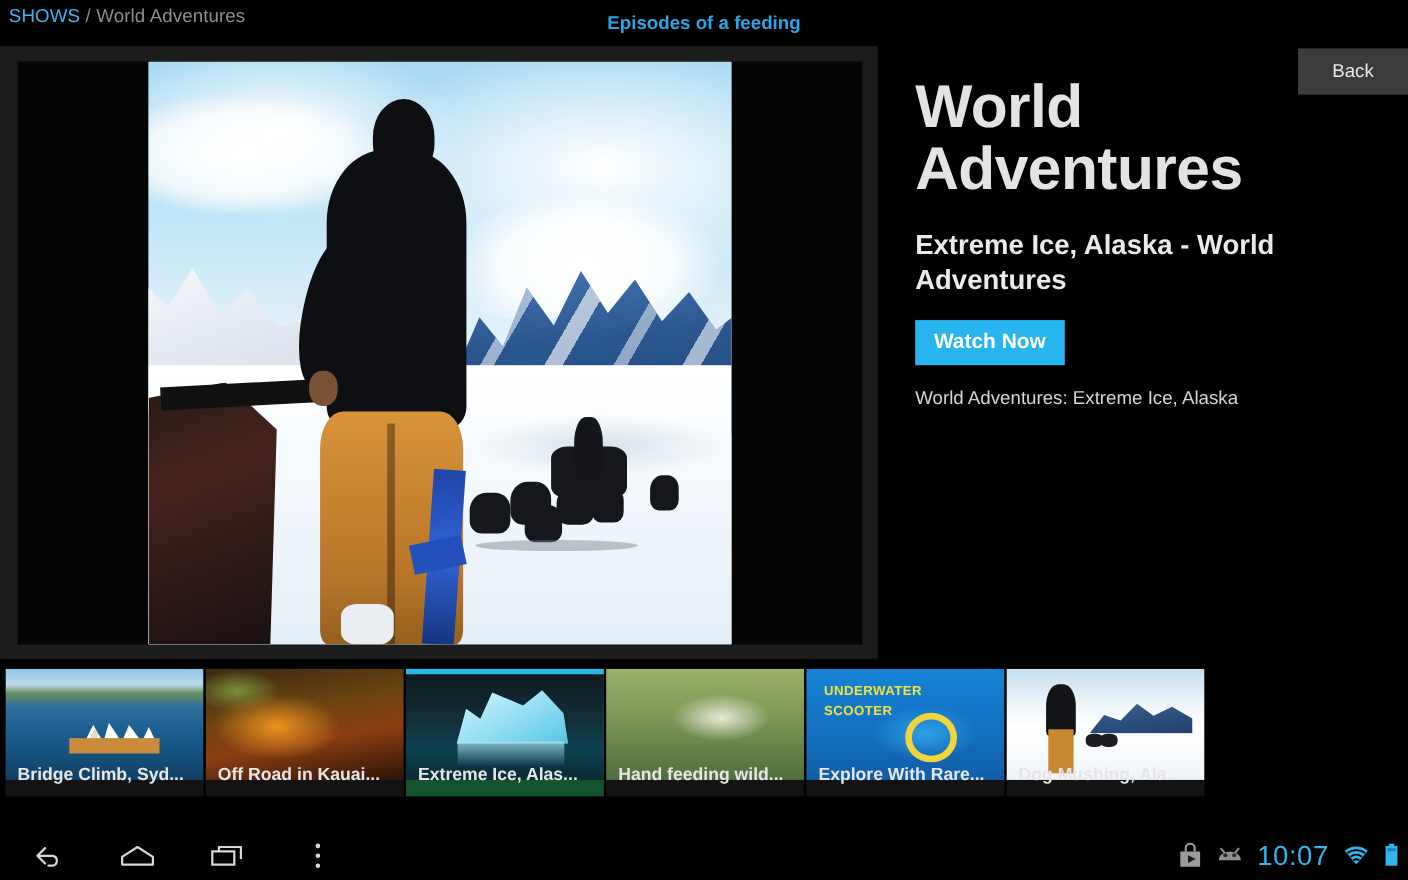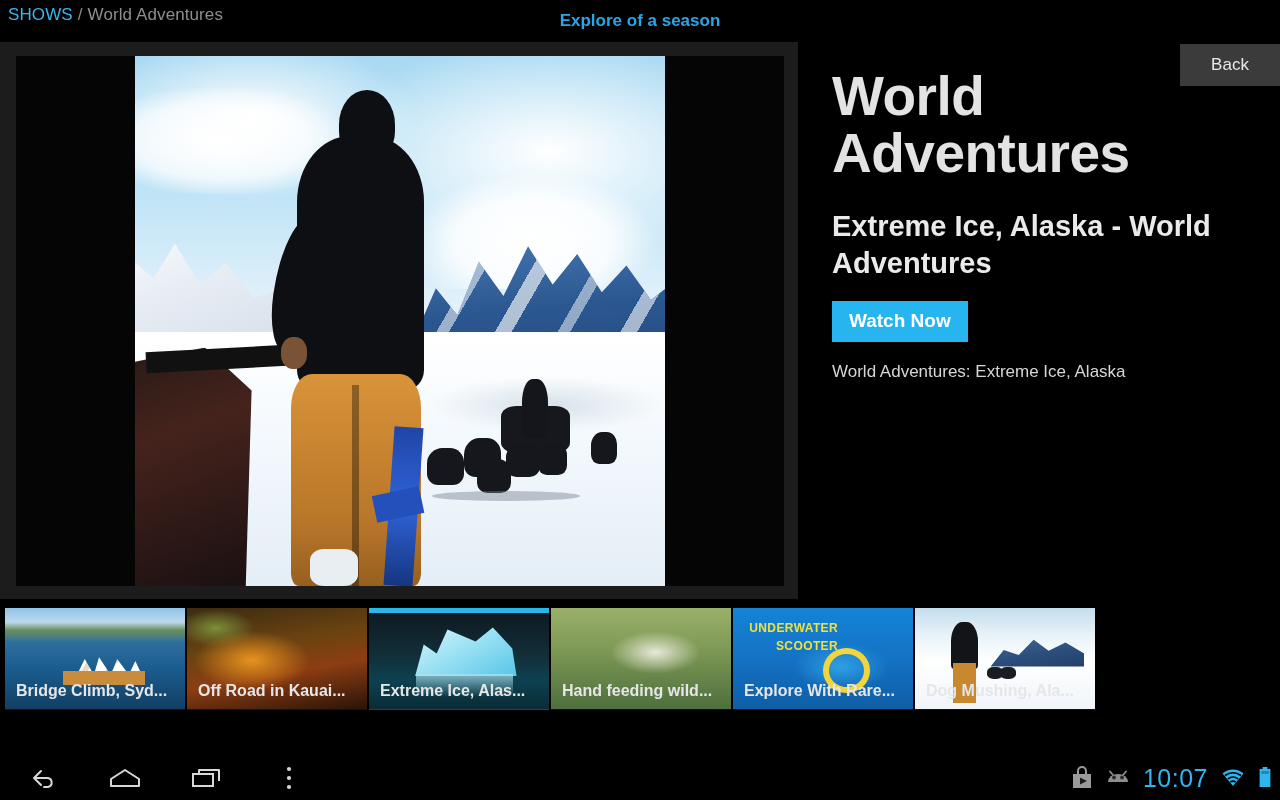--- a/index.html
+++ b/index.html
@@ -181,45 +181,44 @@
   .detail{
     position:absolute; left:820px; top:0; width:460px; height:557px;
     padding:26px 12px 0 12px;
   }
   .show-title{
     color:#e3e3e3; font-size:55px; font-weight:bold;
     line-height:1.04; letter-spacing:-.5px;
     max-width:380px;
   }
   .episode-title{
-    margin-top:26px; color:#eaeaea; font-size:29px; font-weight:bold;
+    margin-top:26px; color:#eaeaea; font-size:25px; font-weight:bold;
     line-height:1.26; max-width:392px;
   }
   .watch-now{
     margin-top:20px; display:inline-block;
     background:#27b5ef; color:#ffffff;
     font-size:19px; font-weight:bold;
     padding:9px 17px 10px 17px;
     cursor:pointer;
   }
   .synopsis{
     margin-top:20px; color:#d6d6d6; font-size:17px;
   }
 
   
   .strip{
     position:absolute; left:0; top:608px; width:1280px; height:148px;
     display:flex; gap:2px; padding-left:5px;
   }
   .thumb{
-    width:180px; height:102px;
+    width:180px; height:116px;
     background:#131313;
     position:relative; overflow:hidden; cursor:pointer;
     flex:0 0 180px;
-    text-align:right;
   }
   .thumb.selected{ background:#14532d; }
   .thumb .hl{
     position:absolute; left:0; top:0; width:100%; height:5px;
     background:#29b6e8; display:none;
   }
   .thumb.selected .hl{ display:block; }
   .thumb .pic{
     position:absolute; left:0; top:0; width:180px; height:101px;
     overflow:hidden;
@@ -340,21 +339,21 @@
 </head>
 <body>
 
 <div class="topbar">
   <div class="breadcrumb">
     <span class="crumb-shows">SHOWS</span>
     <span class="crumb-sep">/</span>
     <span class="crumb-current">World Adventures</span>
   </div>
   <div class="topbar-title">
-    <span>Explore of a season</span>
+    <span>Episodes of a feeding</span>
   </div>
   <div class="back-button">
     <span>Back</span>
   </div>
 </div>
 
 <div class="stage">
 
   <div class="video-panel">
     <div class="video-frame">

